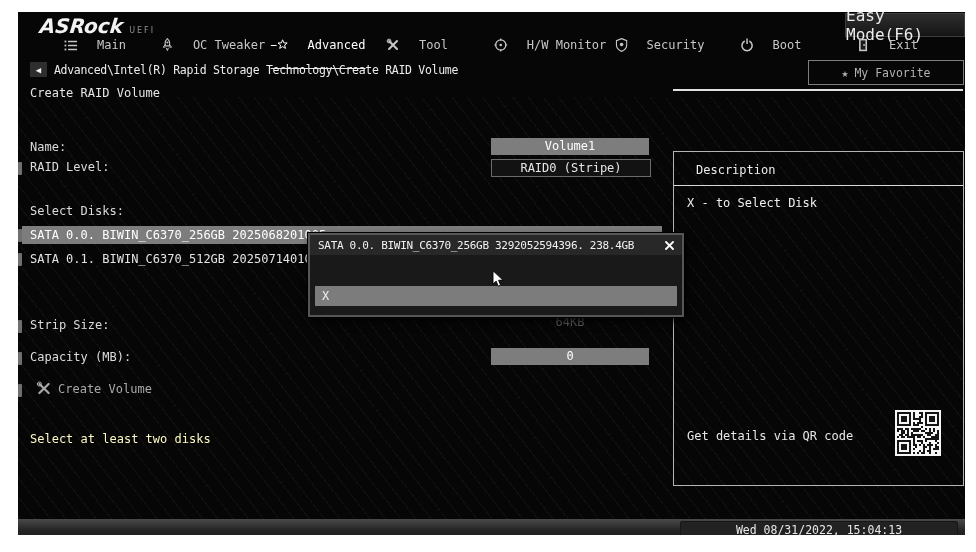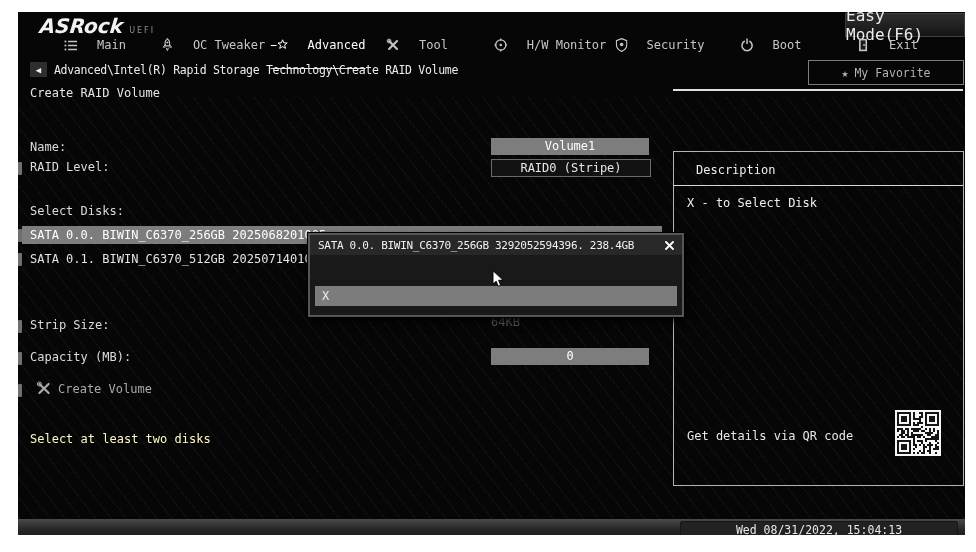--- a/index.html
+++ b/index.html
@@ -42,21 +42,21 @@
     color:#b2b2b2;font-size:11.5px;display:flex;align-items:center;justify-content:center;gap:6px;cursor:pointer;}
   .topline{left:655px;top:77px;width:290px;height:2px;background:#e0e0e0;}
   .page-title{left:12px;top:74px;color:#e6e6e6;}
 
   
   .lbl{color:#dcdcdc;}
   .marker{width:4px;height:13px;background:#6f6f6f;border-radius:1px;left:0;}
   .valbox{left:473px;width:158px;height:17px;background:#7d7d7d;color:#ffffff;
     text-align:center;line-height:17px;font-size:12px;cursor:pointer;}
   .valbox.dark{background:#121212;border:1px solid #6b6b6b;color:#e6e6e6;height:16px;line-height:16px;}
-  .dim-val{left:473px;width:158px;text-align:left;color:#5d5d5d;font-size:12px;}
+  .dim-val{left:473px;width:158px;text-align:center;color:#5d5d5d;font-size:12px;}
 
   .disk-row{left:4px;width:632px;height:18px;line-height:18px;padding-left:8px;
     color:#e4e4e4;white-space:nowrap;overflow:hidden;cursor:pointer;}
   .disk-row.selected{background:#7d7d7d;color:#ffffff;}
 
   .create-btn{left:18px;top:369px;display:flex;align-items:center;gap:6px;
     color:#a9a9a9;cursor:pointer;}
   .hint{left:12px;top:420px;color:#fef9c3;}
 
   

